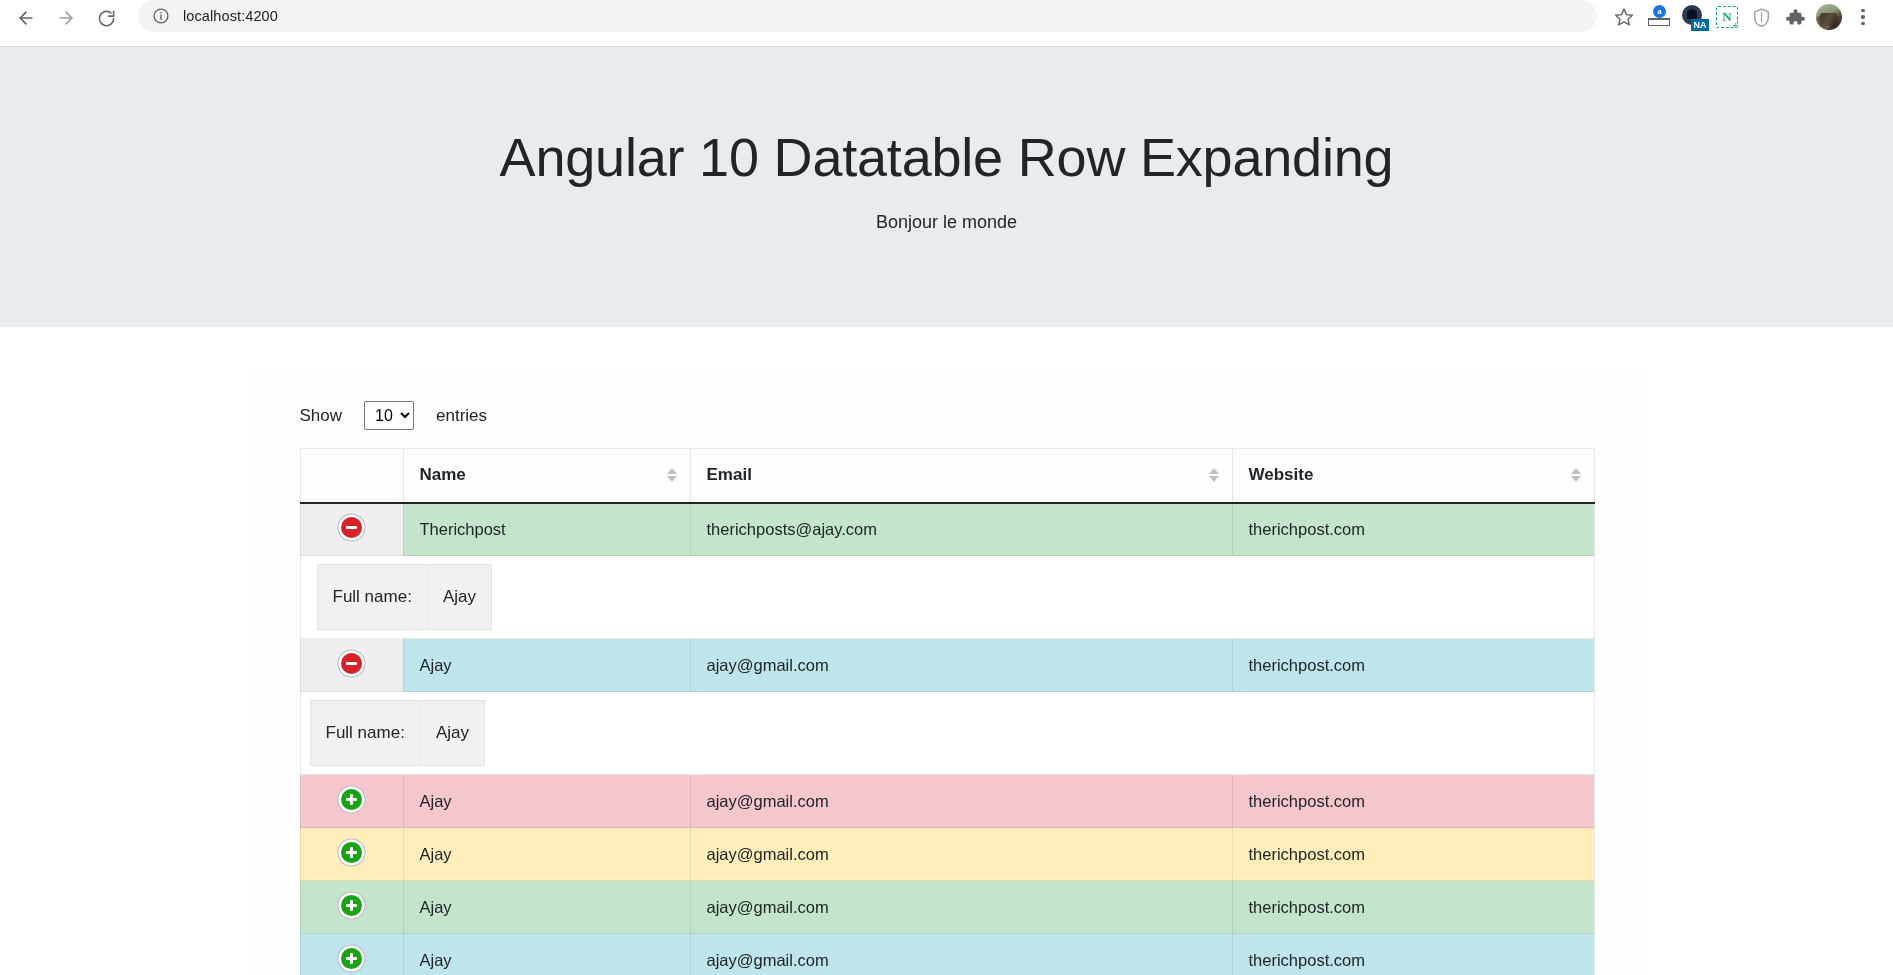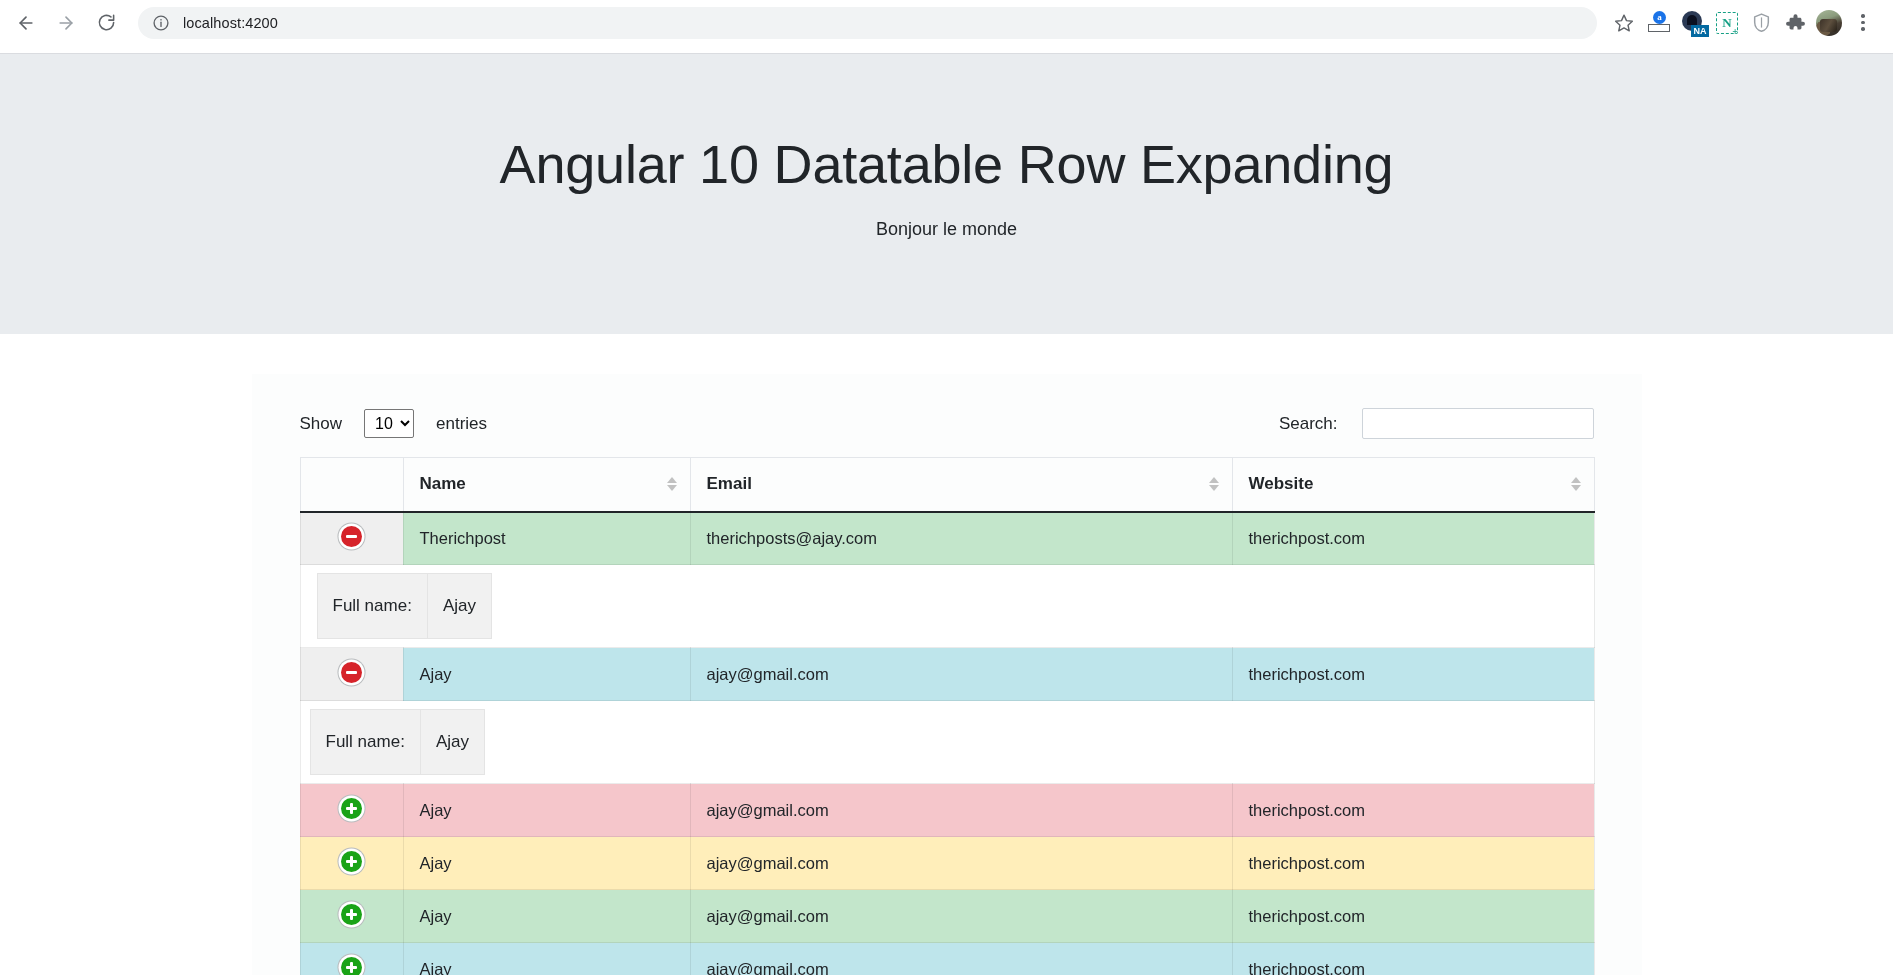--- a/index.html
+++ b/index.html
@@ -6,24 +6,24 @@
   html, body {
     margin: 0; padding: 0;
     width: 1893px; height: 975px;
     overflow: hidden;
     background: #ffffff;
     font-family: "Liberation Sans", sans-serif;
   }
 
   
   .browser-bar {
-    height: 54px;
+    height: 47px;
     background: #ffffff;
     display: flex;
-    align-items: center;
+    align-items: flex-start;
     padding: 0 14px 8px 8px;
     border-bottom: 1px solid #dadce0;
     position: relative;
   }
   .nav-btns { display: flex; align-items: center; gap: 4px; }
   .nav-btn {
     width: 36px; height: 36px;
     display: flex; align-items: center; justify-content: center;
     border-radius: 50%;
     color: #5f6368;
@@ -395,24 +395,20 @@
 
   <div class="card">
 
     <div class="table-controls">
       <div class="dt-length">
         <span>Show</span>
         <select>
           <option>10</option>
         </select>
         <span>entries</span>
-      </div>
-      <div class="dt-filter">
-        <label>Search:</label>
-        <input type="text" placeholder="" style="">
       </div>
     </div>
 
     <table class="dt">
       <colgroup>
         <col class="c-ctl">
           <col class="c-name">
           <col class="c-mail">
           <col class="c-web">
       </colgroup>

